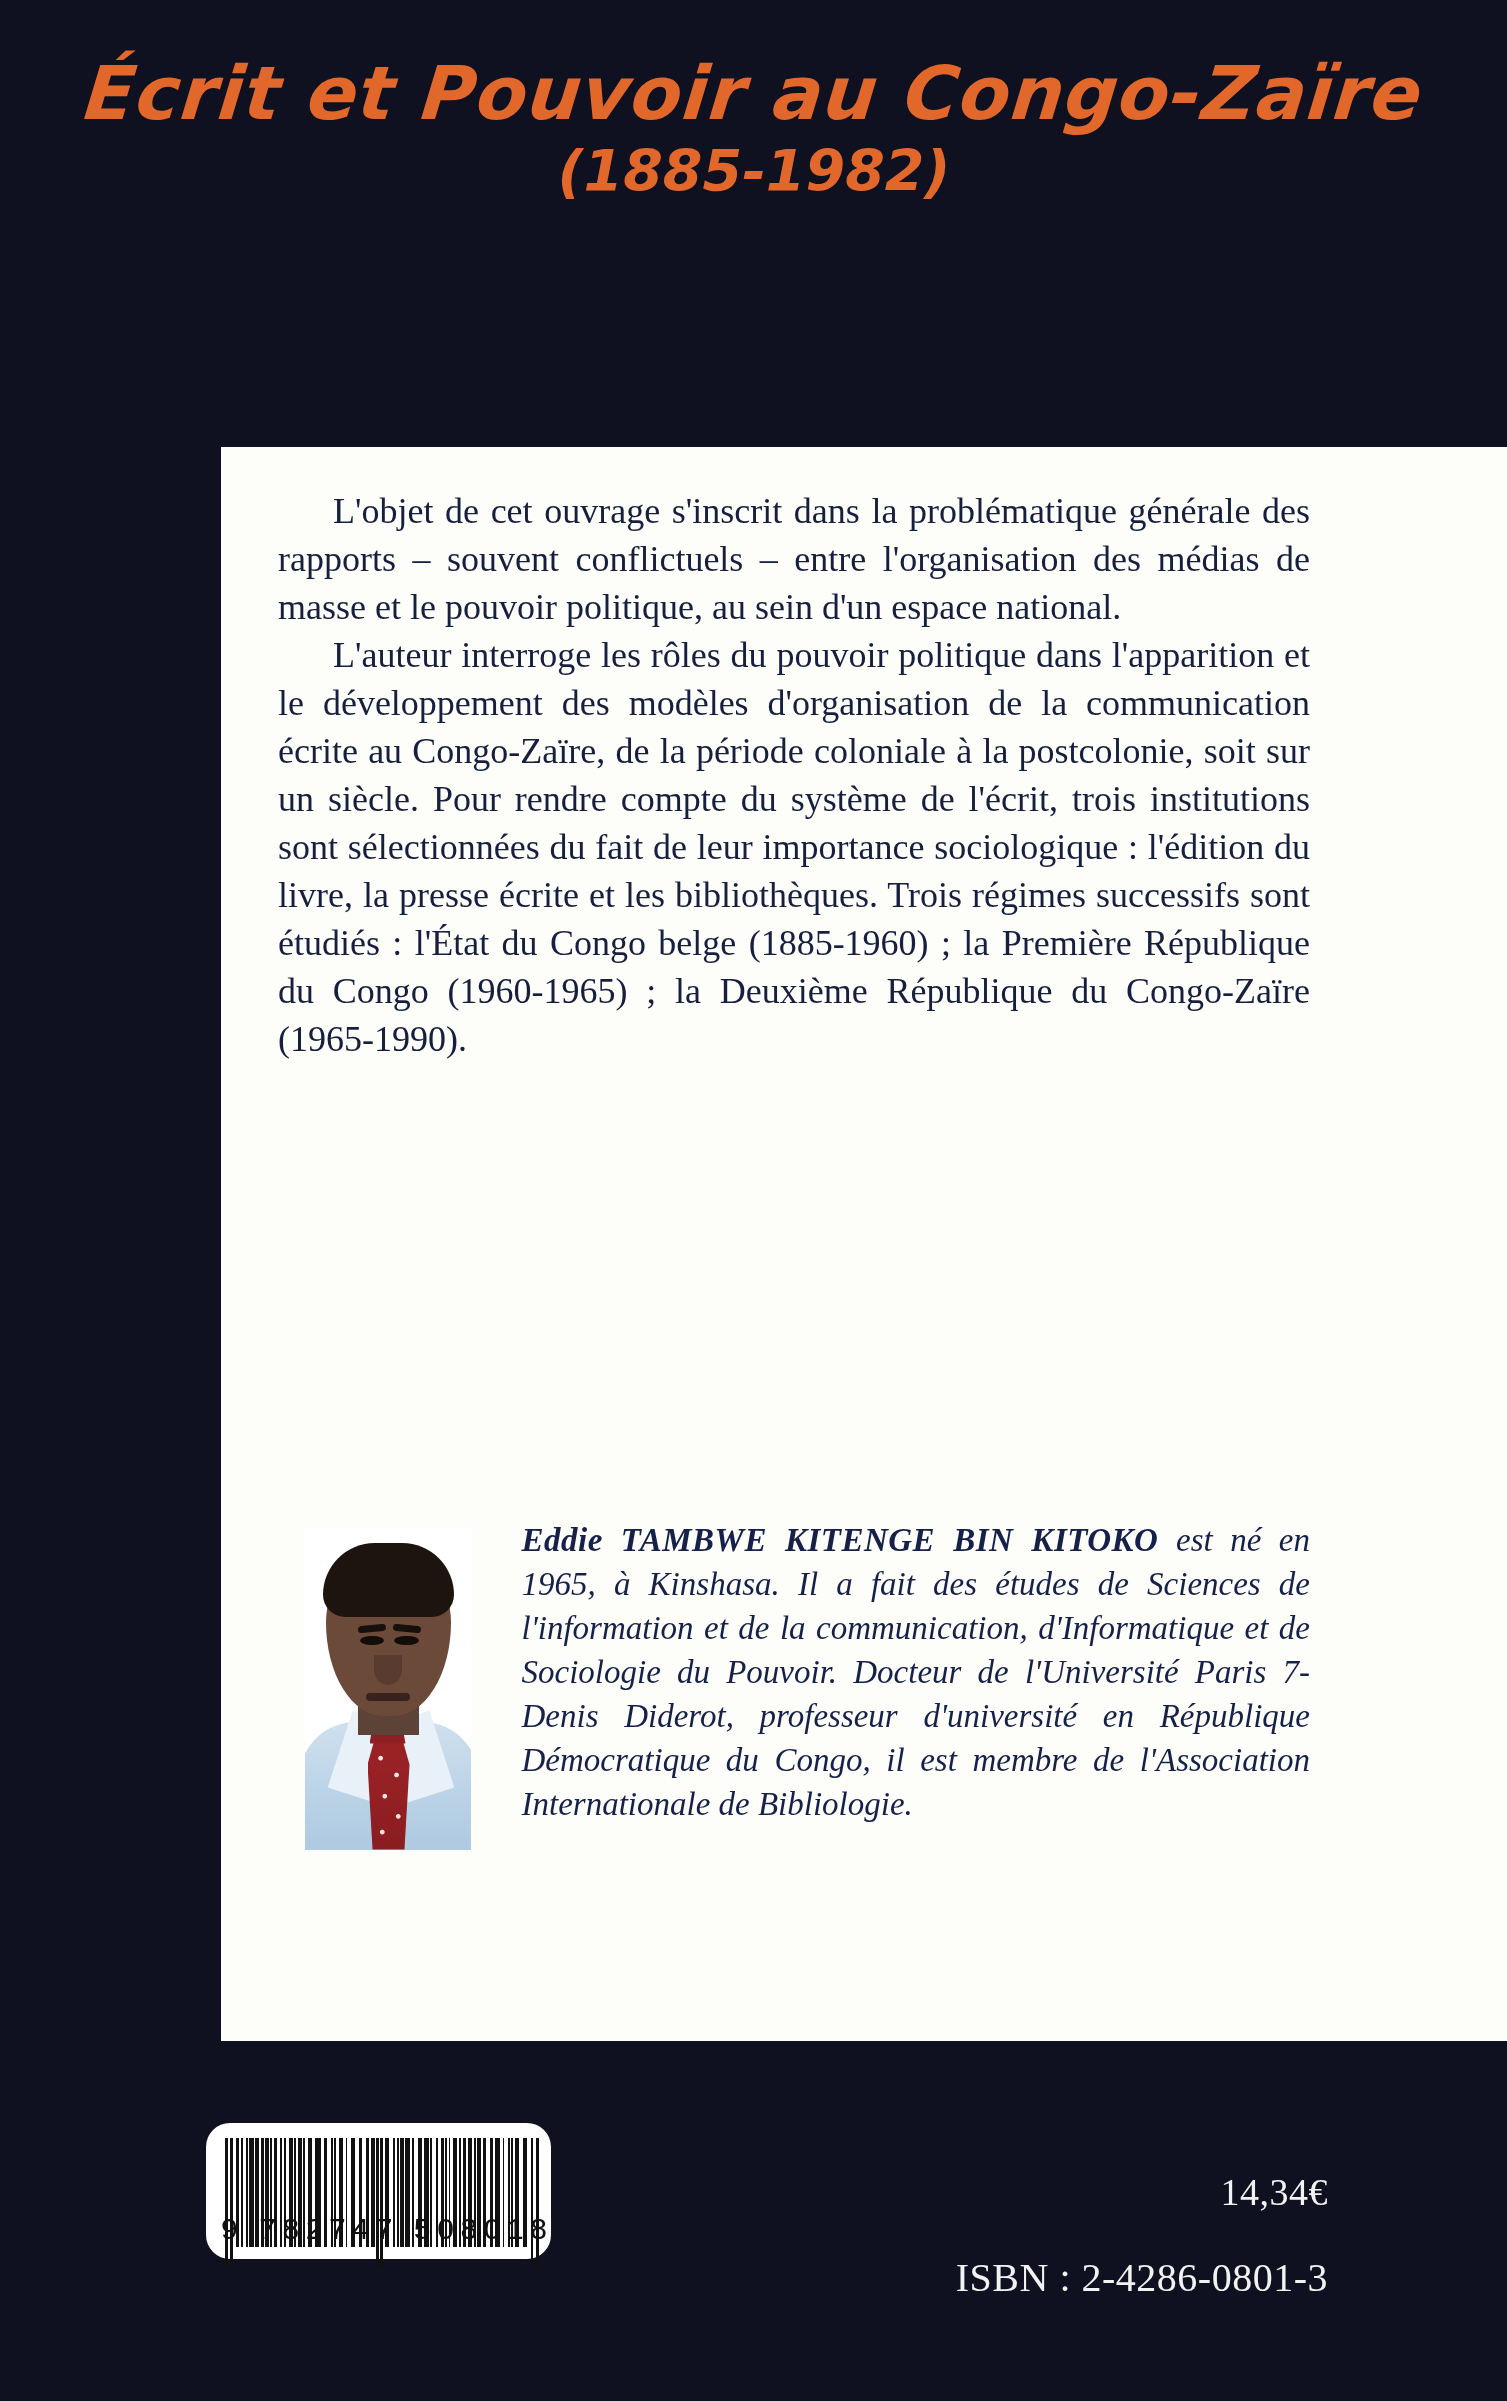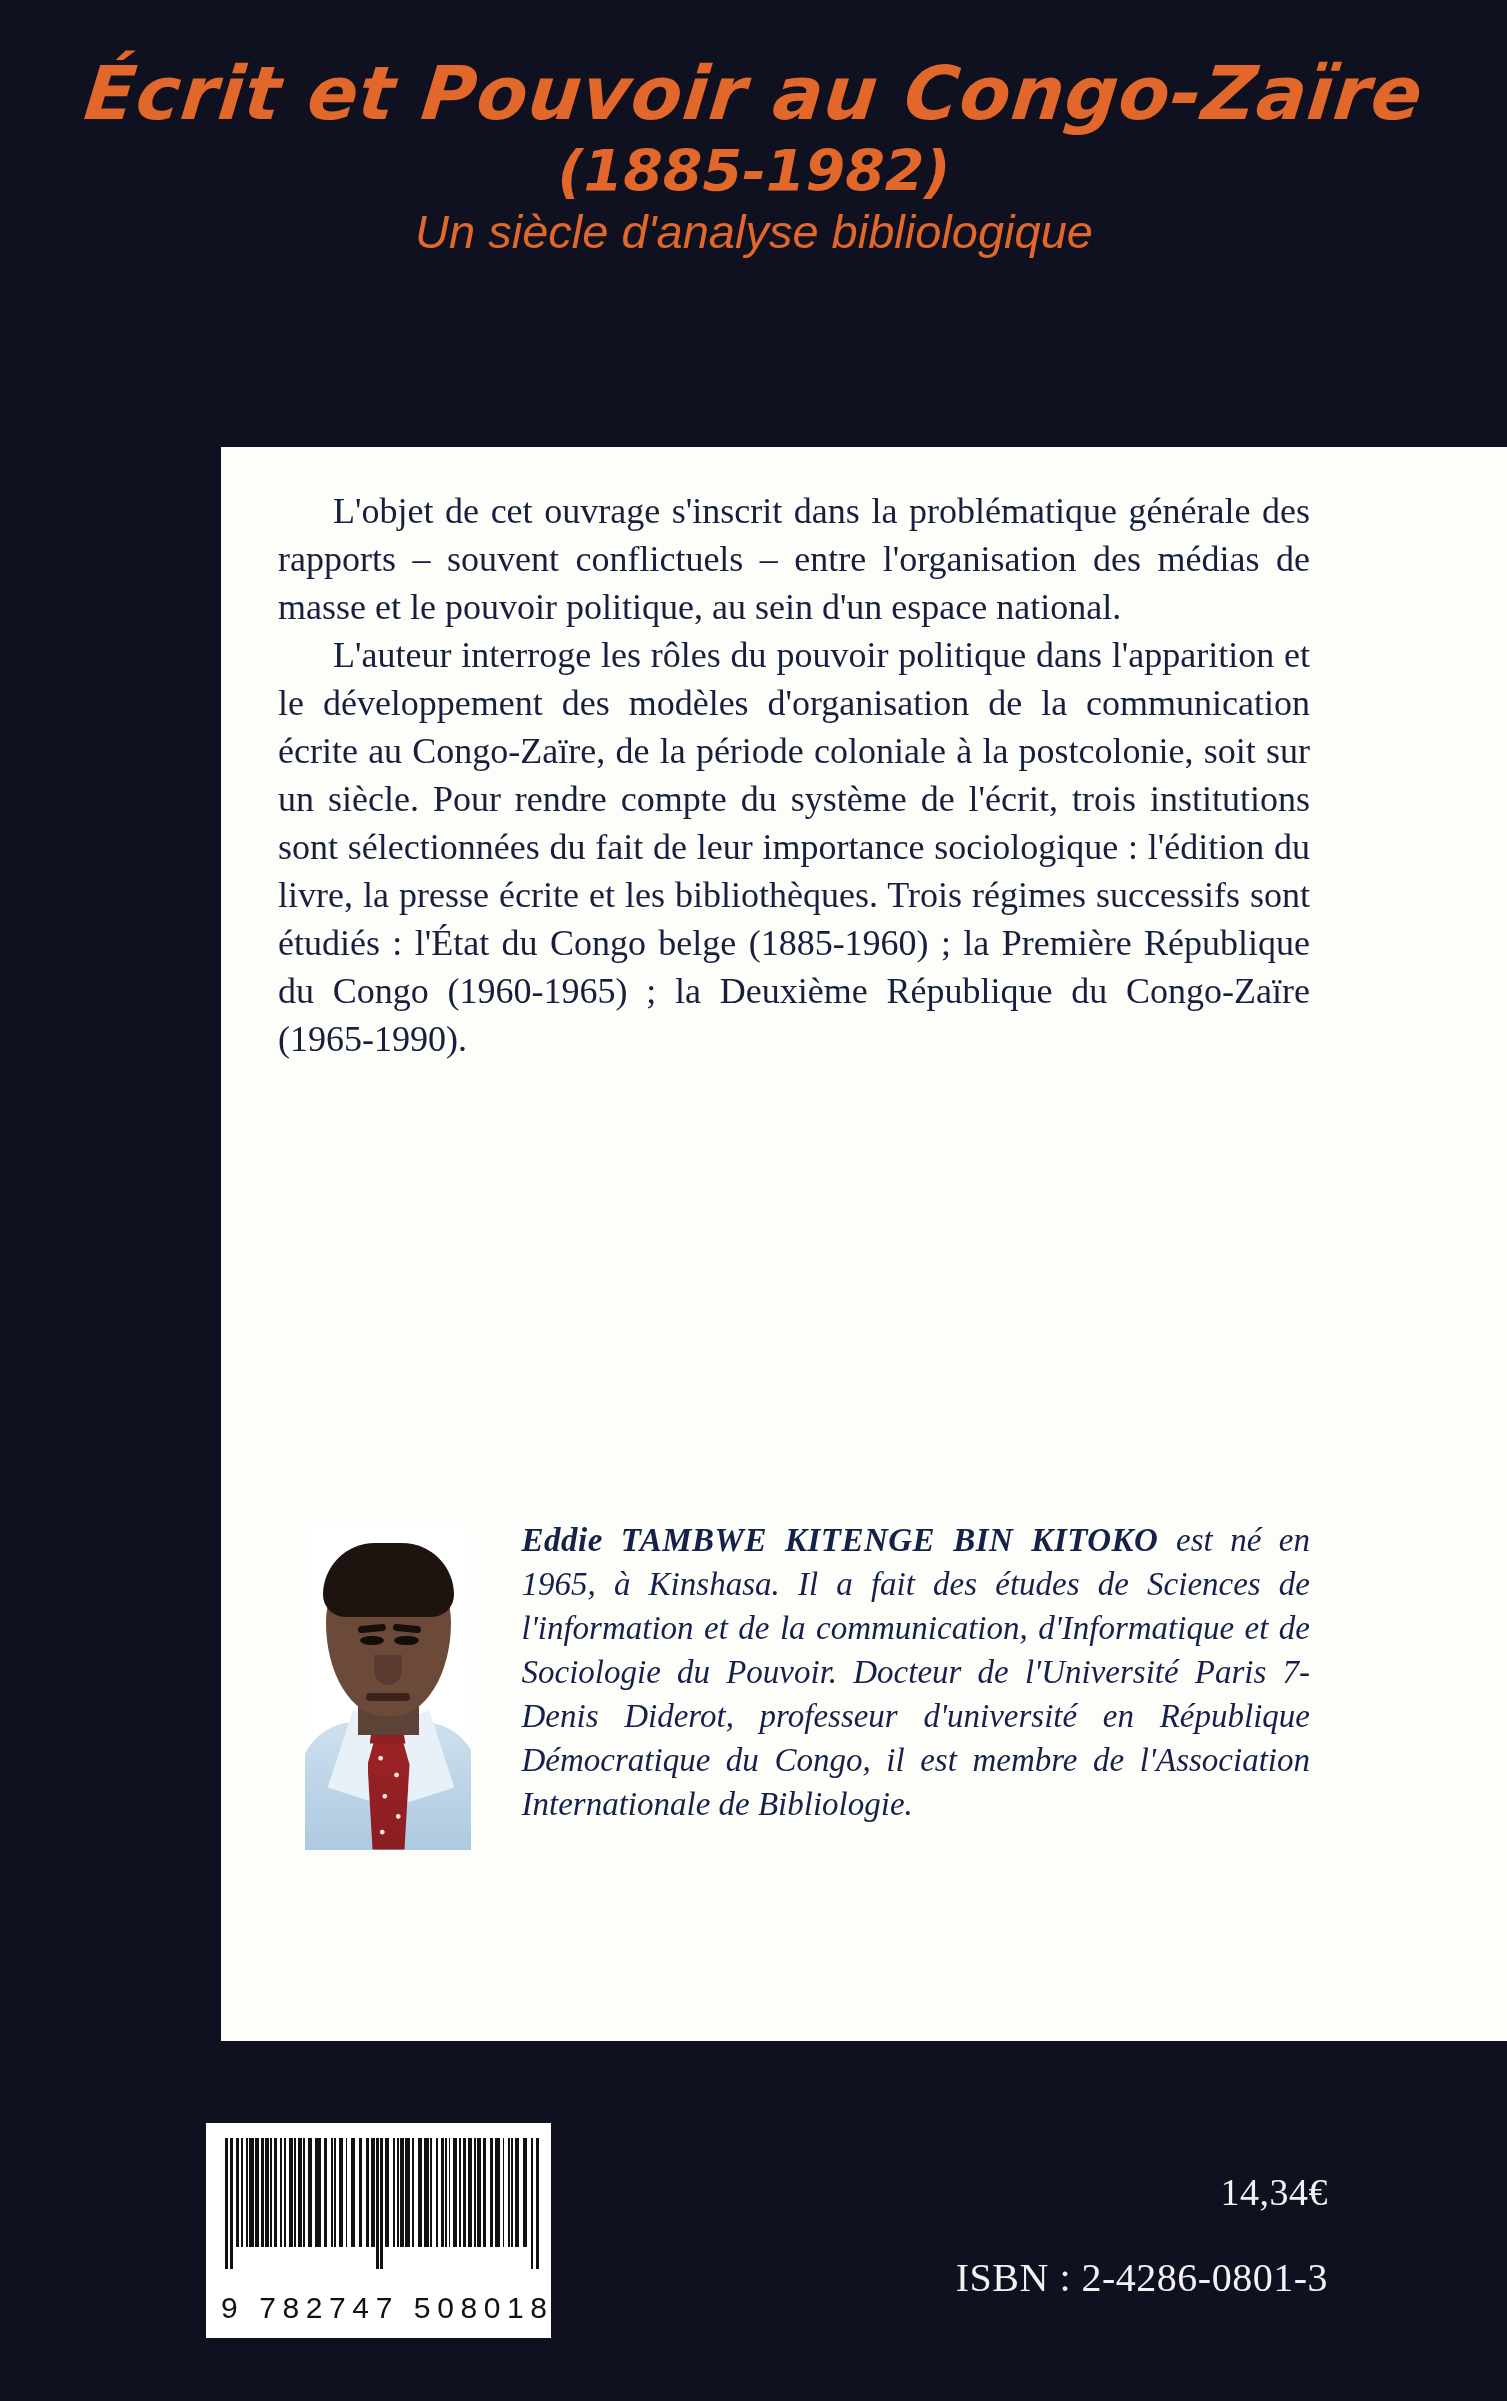--- a/index.html
+++ b/index.html
@@ -247,24 +247,25 @@
     font-style: italic;
     letter-spacing: 0.5px;
   }
 
   
   .barcode-box {
     position: absolute;
     left: 206px;
     top: 2123px;
     width: 345px;
-    height: 215px;
+    height: 136px;
     background: #ffffff;
     padding: 0;
     box-sizing: border-box;
+    border-radius: 24px;
   }
   .barcode-bars {
     position: absolute;
     left: 19px;
     top: 15px;
     right: 9.5px;
     height: 109px;
     display: flex;
     align-items: stretch;
     gap: 0;
@@ -308,21 +309,20 @@
   }
 </style>
 </head>
 <body>
 
 <div class="cover">
 
   <div class="title-block">
     <div class="title-main">Écrit et Pouvoir au Congo-Zaïre</div>
     <div class="title-dates">(1885-1982)</div>
-    <div class="title-sub">Un siècle d'analyse bibliologique</div>
   </div>
 
   <div class="panel">
 
     <div class="blurb">
       <p>L'objet de cet ouvrage s'inscrit dans la problématique générale des rapports – souvent conflictuels – entre l'organisation des médias de masse et le pouvoir politique, au sein d'un espace national.</p>
       <p>L'auteur interroge les rôles du pouvoir politique dans l'apparition et le développement des modèles d'organisation de la communication écrite au Congo-Zaïre, de la période coloniale à la postcolonie, soit sur un siècle. Pour rendre compte du système de l'écrit, trois institutions sont sélectionnées du fait de leur importance sociologique : l'édition du livre, la presse écrite et les bibliothèques. Trois régimes successifs sont étudiés : l'État du Congo belge (1885-1960) ; la Première République du Congo (1960-1965) ; la Deuxième République du Congo-Zaïre (1965-1990).</p>
     </div>
 
     <div class="author-area">

